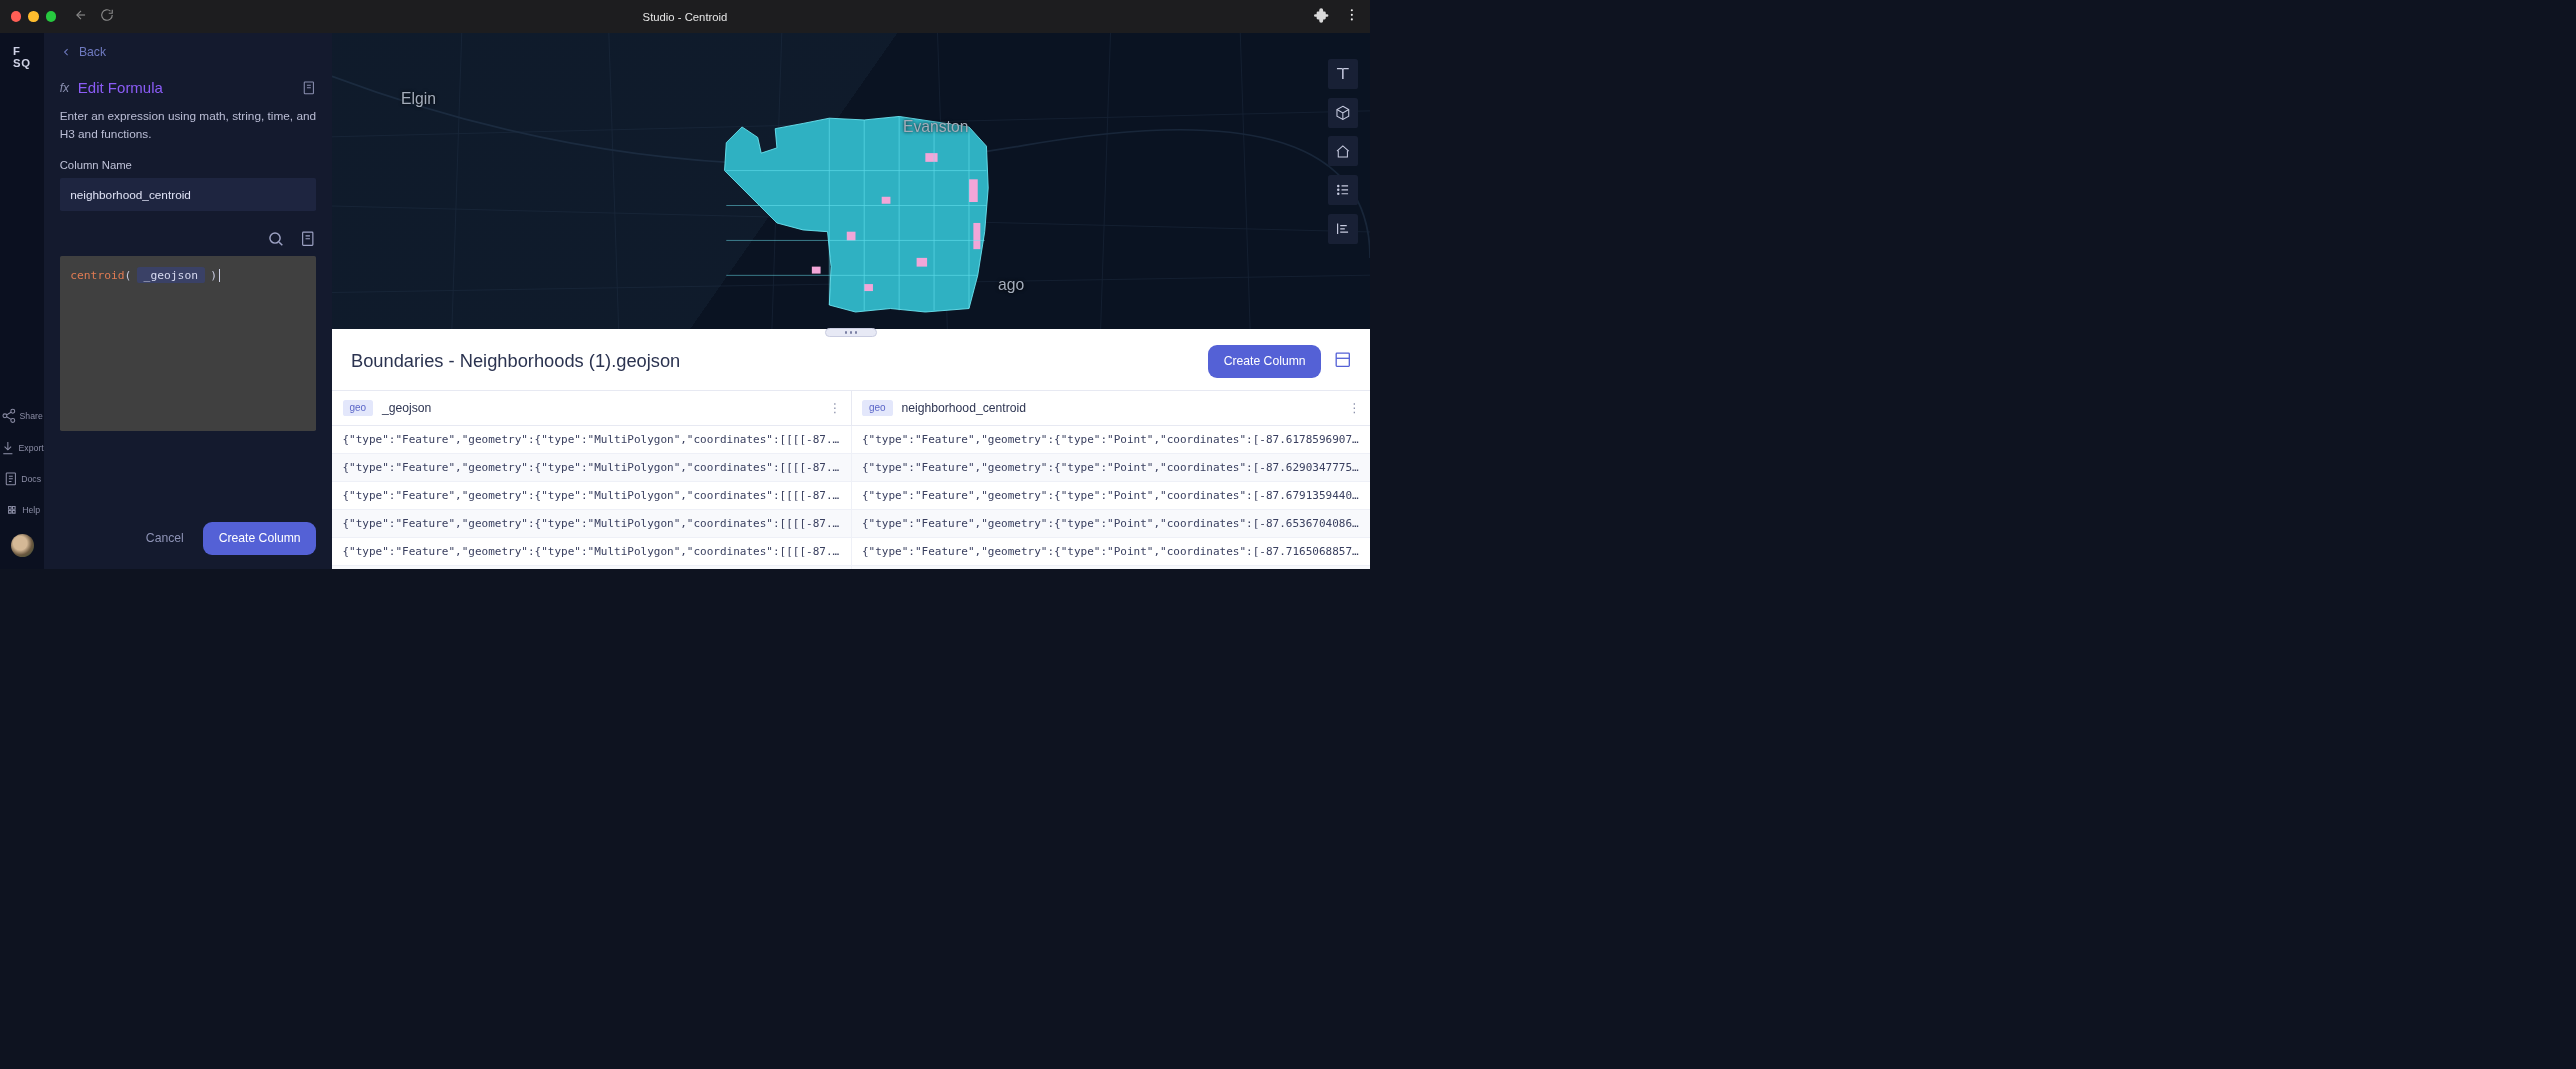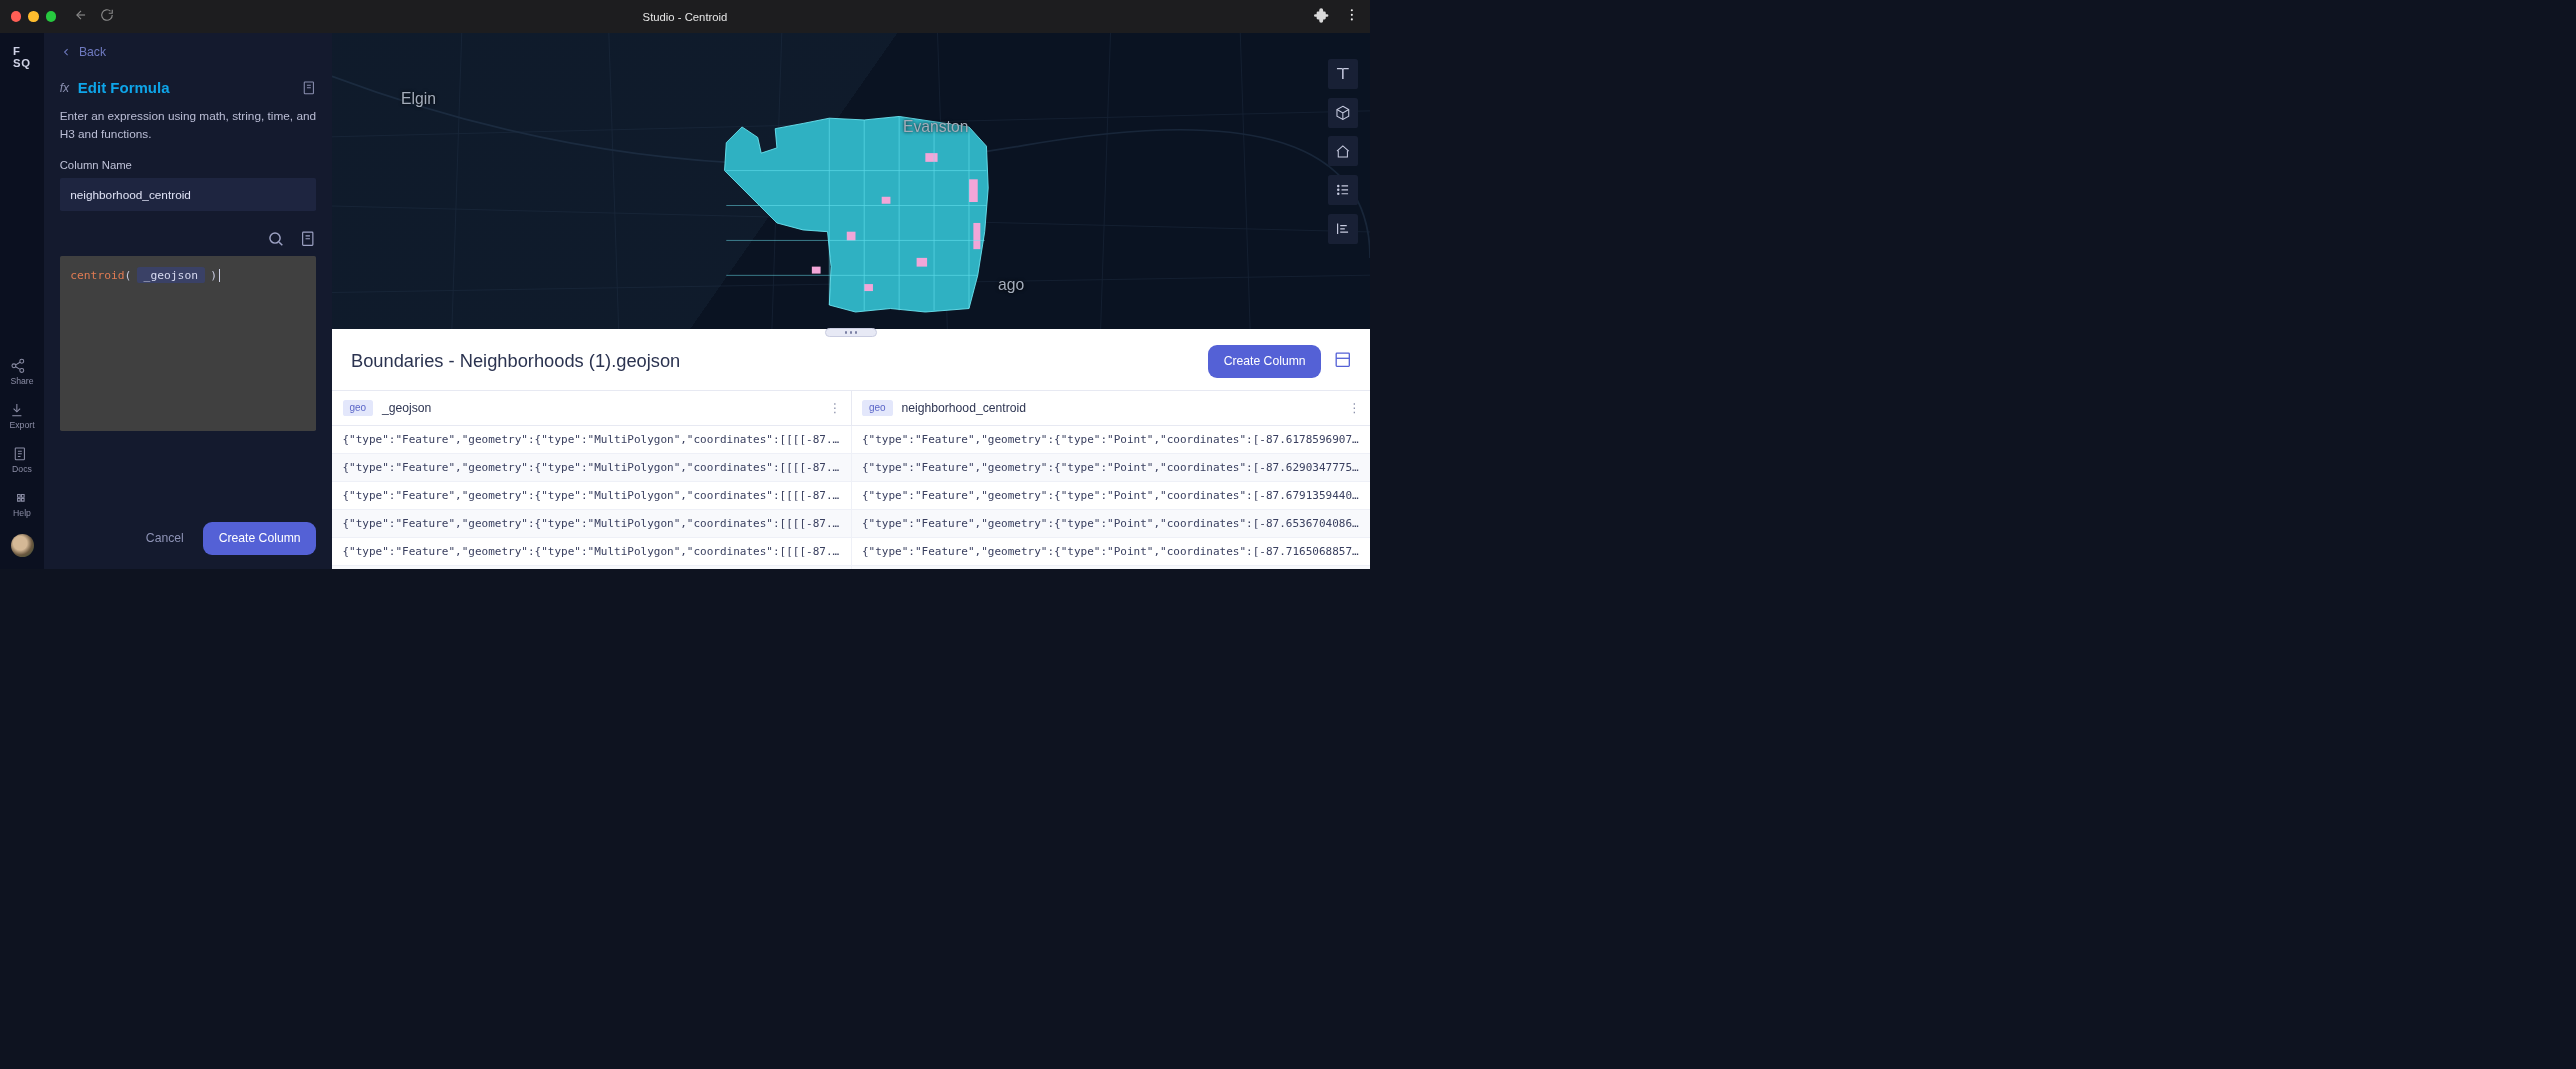--- a/index.html
+++ b/index.html
@@ -17,30 +17,30 @@
   .nav-icons svg { width: 14px; height: 14px; }
   .title-center { position: absolute; left: 50%; transform: translateX(-50%); color: #e6e6e6; font-size: 11.3px; }
   .title-right { margin-left: auto; display: flex; gap: 14px; color: #eee; }
   .title-right svg { width: 15.7px; height: 15.7px; }
 
   
   .app { position: absolute; top: 33px; left: 0; right: 0; bottom: 0; display: flex; background: #0d1220; }
   .rail { width: 44px; background: #0b1020; display: flex; flex-direction: column; align-items: center; padding-top: 12.2px; color: #8b8da5; font-size: 8.7px; }
   .rail .logo { color: #cfd2e6; font-weight: 600; font-size: 11.3px; line-height: 12.2px; margin-bottom: 24.4px; letter-spacing: 0.9px; text-align:left;}
   .rail .spacer { flex: 1; }
-  .rail .rail-item { display:flex; flex-direction:column; gap:2.6px; margin-bottom:15.7px; cursor:pointer;}
+  .rail .rail-item { display:flex; align-items:center; gap:2.6px; margin-bottom:15.7px; cursor:pointer;}
   .rail .rail-item svg { width:15.7px; height:15.7px; }
   .rail .avatar { width:23px; height:23px; border-radius:50%; background: radial-gradient(circle at 40% 40%, #d4b896 0 35%, #6b5840 60%, #2e4b2e 100%); margin-bottom:12.2px; }
 
   .sidepanel { width: 288px; background: #141a2e; display:flex; flex-direction:column; padding: 12.2px 15.7px 14px 15.7px; color:#b6b9cf;}
   .back-row { display:flex; align-items:center; gap:7px; color:#6f7ac0; font-size:12.2px; margin-bottom:20px; cursor:pointer;}
   .back-row svg{ width:12.2px; height:12.2px; }
   .title-row { display:flex; align-items:center; gap:8.7px; margin-bottom:10.5px;}
   .title-row .fx { color:#8a8fb0; font-style:italic; font-size:12.2px;}
-  .title-row h2 { color:#0ea5e9; font-size:15px; font-weight:700; flex:1;}
+  .title-row h2 { color:#8b5cf6; font-size:15px; font-weight:400; flex:1;}
   .title-row svg { width:15.7px; height:15.7px; color:#8a8fb0;}
   .desc { font-size:11.8px; line-height:1.55; color:#bbbed6; margin-bottom:15.7px;}
   .label { font-size:11.3px; color:#bfc2d8; margin-bottom:7px;}
   .text-input { width:100%; background:#1e2540; border:none; color:#dfe2f5; font-size:11.8px; padding:9.6px 10.5px; border-radius:1.7px; outline:none; margin-bottom:19px;}
   .icon-row { display:flex; justify-content:flex-end; gap:14px; margin-bottom:8.7px;}
   .icon-row svg { width:17.5px; height:17.5px; color:#9ea3c5; cursor:pointer;}
   .code-area { background:#404040; border-radius:1.7px; padding:12.2px 10.5px; font-family: ui-monospace, "SF Mono", Menlo, monospace; font-size:11.3px; min-height:175px; color:#c8cbdf;}
   .code-area .fn { color:#e07b53;}
   .code-area .token { background:#3a4166; color:#d6d9ef; padding:1.7px 7px; border-radius:2.6px; margin:0 5.2px;}
   .code-area .cursor { border-left:0.9px solid #cfd2e6; margin-left:1.7px;}

